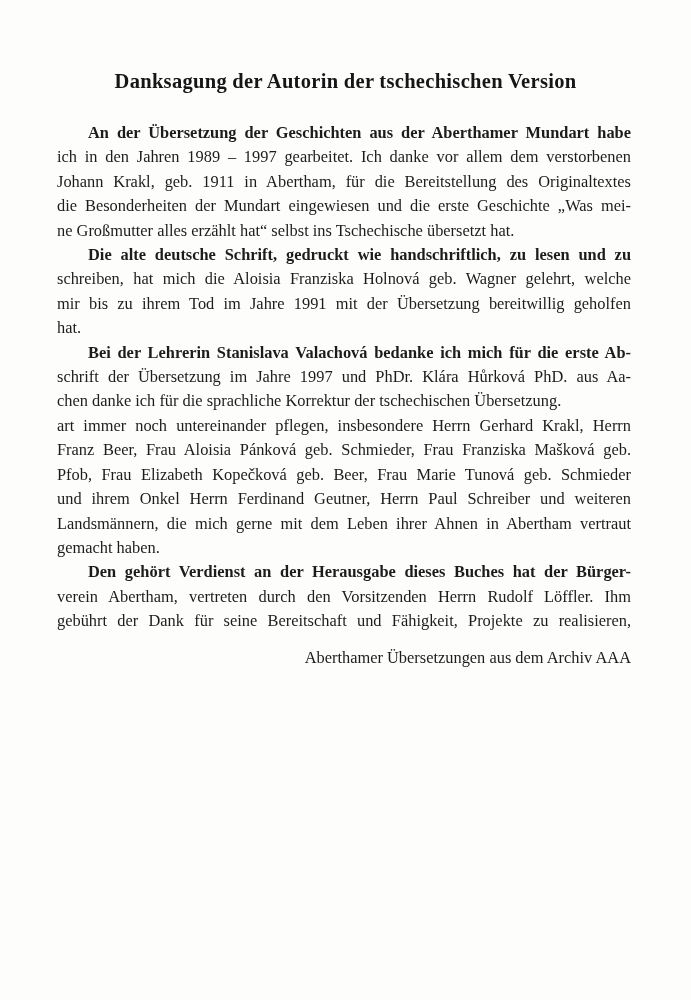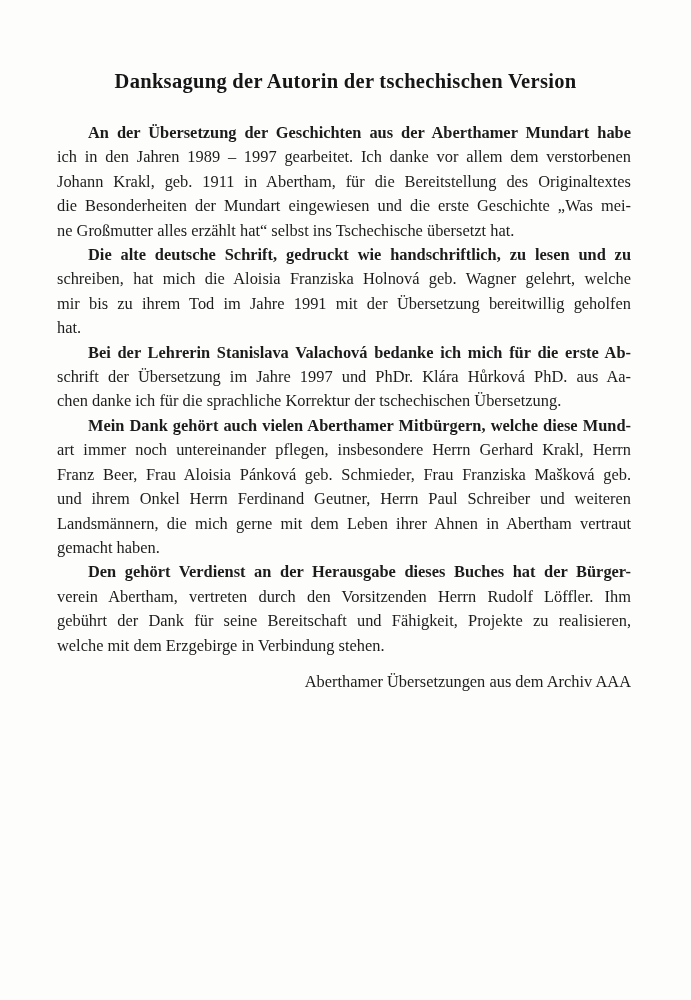--- a/index.html
+++ b/index.html
@@ -81,28 +81,27 @@
         <div class="line">schreiben, hat mich die Aloisia Franziska Holnová geb. Wagner gelehrt, welche</div>
         <div class="line">mir bis zu ihrem Tod im Jahre 1991 mit der Übersetzung bereitwillig geholfen</div>
         <div class="line last">hat.</div>
       </div>
       <div class="para">
         <div class="line first">Bei der Lehrerin Stanislava Valachová bedanke ich mich für die erste Ab-</div>
         <div class="line">schrift der Übersetzung im Jahre 1997 und PhDr. Klára Hůrková PhD. aus Aa-</div>
         <div class="line last">chen danke ich für die sprachliche Korrektur der tschechischen Übersetzung.</div>
       </div>
       <div class="para">
-        <div class="line first">Mein Dank gehört auch vielen Aberthamer Mitbürgern, welche diese Mund-</div>
         <div class="line">art immer noch untereinander pflegen, insbesondere Herrn Gerhard Krakl, Herrn</div>
         <div class="line">Franz Beer, Frau Aloisia Pánková geb. Schmieder, Frau Franziska Mašková geb.</div>
+        <div class="line">Pfob, Frau Elizabeth Kopečková geb. Beer, Frau Marie Tunová geb. Schmieder</div>
         <div class="line">und ihrem Onkel Herrn Ferdinand Geutner, Herrn Paul Schreiber und weiteren</div>
         <div class="line">Landsmännern, die mich gerne mit dem Leben ihrer Ahnen in Abertham vertraut</div>
         <div class="line last">gemacht haben.</div>
       </div>
       <div class="para">
         <div class="line first">Den gehört Verdienst an der Herausgabe dieses Buches hat der Bürger-</div>
         <div class="line">verein Abertham, vertreten durch den Vorsitzenden Herrn Rudolf Löffler. Ihm</div>
         <div class="line">gebührt der Dank für seine Bereitschaft und Fähigkeit, Projekte zu realisieren,</div>
-        <div class="line last">welche mit dem Erzgebirge in Verbindung stehen.</div>
       </div>
       <div class="closing">Aberthamer Übersetzungen aus dem Archiv AAA</div>
   </div>
 </div>
 
 </body></html>

